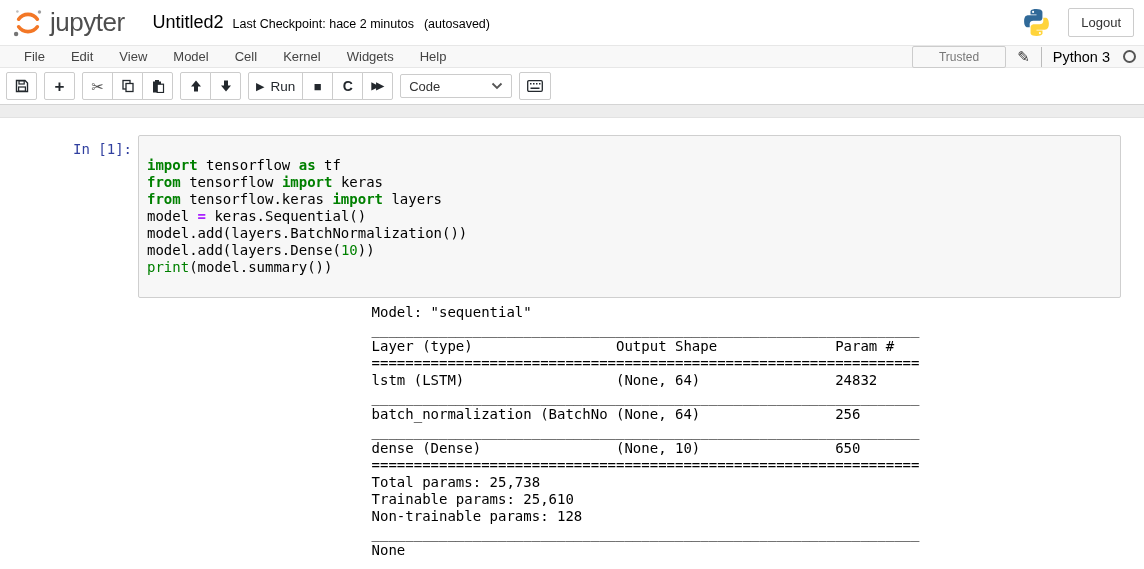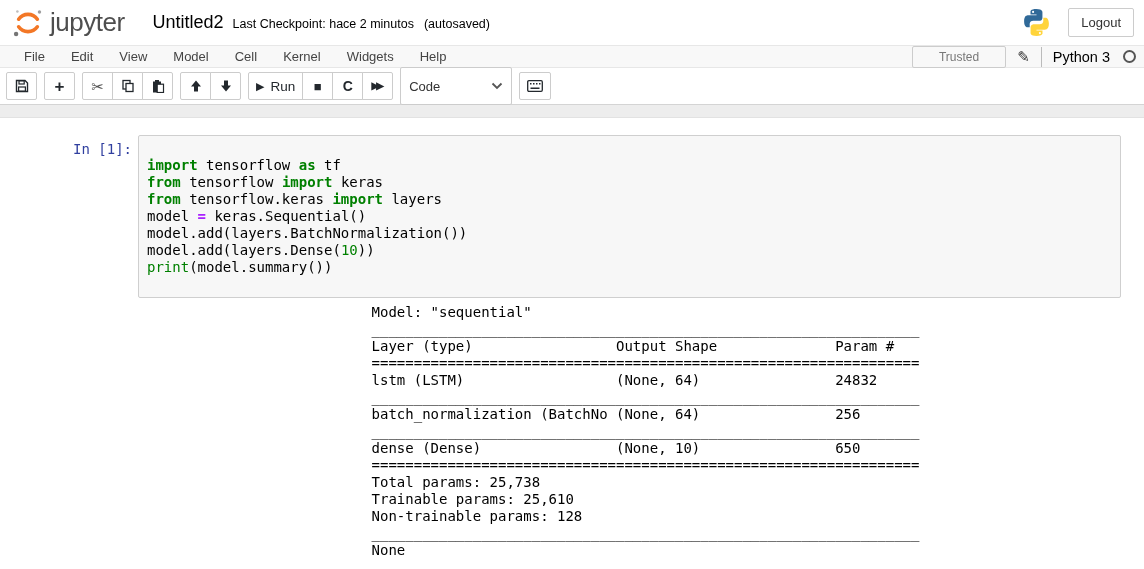--- a/index.html
+++ b/index.html
@@ -43,21 +43,21 @@
   .btn-group .tb-btn:first-child { border-radius: 2px 0 0 2px; }
   .btn-group .tb-btn:last-child { border-radius: 0 2px 2px 0; }
   .btn-group .tb-btn:only-child { border-radius: 2px; }
   .run-label { margin-left: 6px; font-size: 13.5px; }
   .glyph { font-size: 13px; line-height: 1; }
   .glyph-cut { color: #555; font-size: 15px; }
   .glyph-run { font-size: 11px; }
   .glyph-stop { font-size: 13px; }
   .glyph-restart { font-weight: bold; font-size: 14px; }
   .glyph-ff { font-size: 10px; letter-spacing: -3px; padding-right: 3px; font-weight: bold; }
-  .cell-type-select { width: 112px; height: 38px; border: 1px solid #ccc; border-radius: 2px;
+  .cell-type-select { width: 112px; height: 24px; border: 1px solid #ccc; border-radius: 2px;
     background: #fff; display: flex; align-items: center; font-size: 13px; color: #333;
     padding: 0 8px; cursor: pointer; }
   .cell-type-select .sel-chevron { margin-left: auto; }
 
   .gray-strip { height: 13px; background: #ededed; border-bottom: 1px solid #e2e2e2; }
 
   
   .notebook { background: #fff; padding-top: 17px; }
   .cell-row { display: flex; align-items: stretch; justify-content: center; }
   .prompt-col { flex: 0 0 132px; text-align: right; font-family: "DejaVu Sans Mono", monospace;

